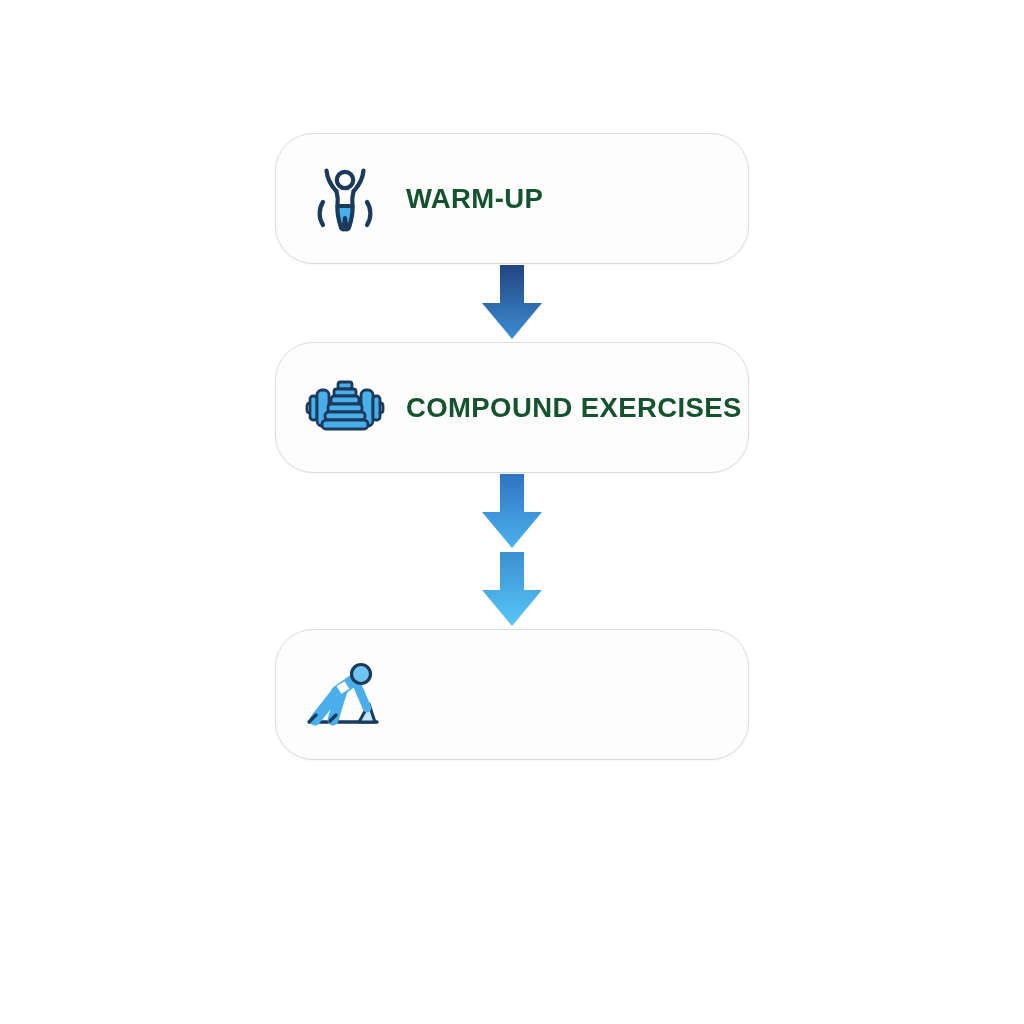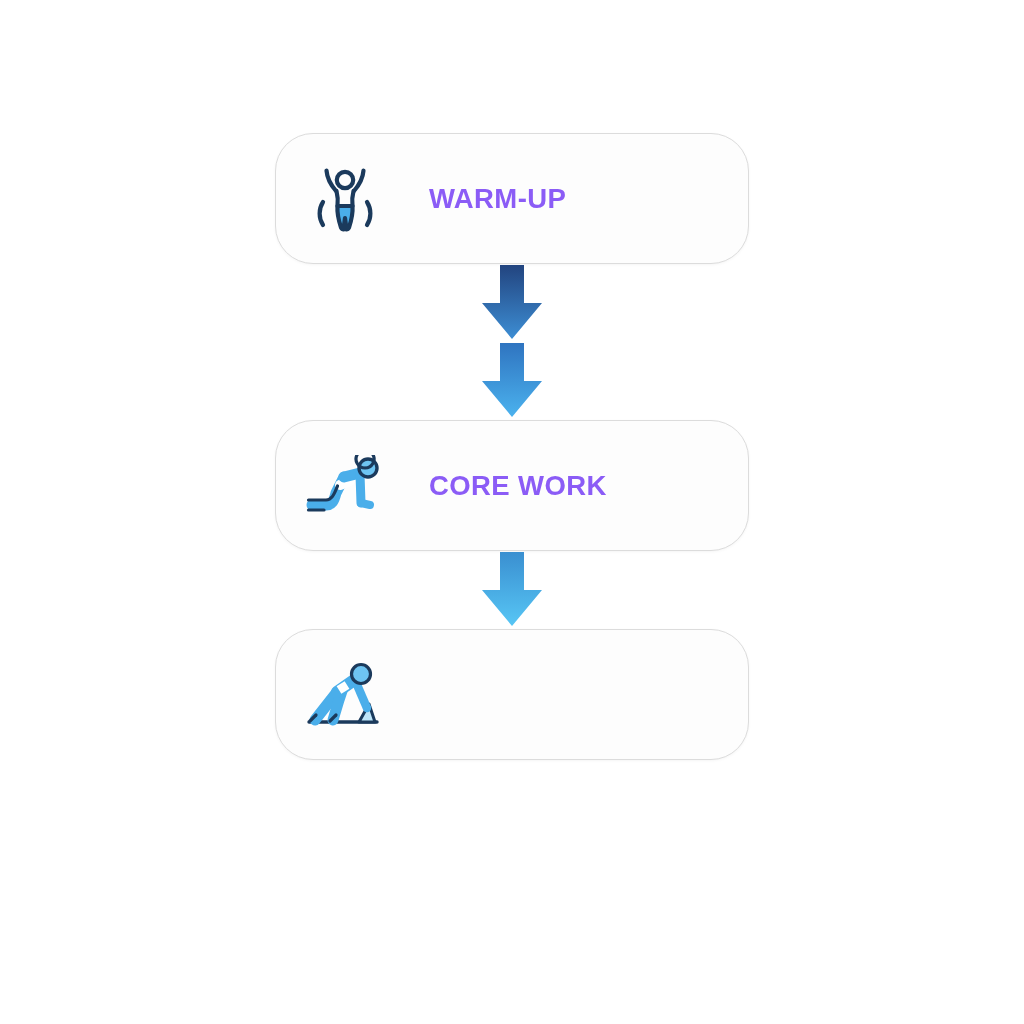--- a/index.html
+++ b/index.html
@@ -47,22 +47,22 @@
     height: 86px;
     margin-left: 26px;
     flex: none;
     display: flex;
     align-items: center;
     justify-content: center;
   }
   .step-icon svg { display: block; }
 
   .step-label {
-    margin-left: 41px;
-    color: #8b5cf6;
+    margin-left: 18px;
+    color: #14532d;
     font-size: 27.5px;
     font-weight: bold;
     letter-spacing: 0.4px;
     line-height: 1;
     white-space: nowrap;
     font-family: "Liberation Sans", sans-serif;
   }
 
   .arrow-wrap {
     width: 92px;
@@ -107,61 +107,57 @@
       <defs>
         <linearGradient id="ag1" x1="0" y1="0" x2="0" y2="1">
           <stop offset="0%" stop-color="#22447f"></stop>
           <stop offset="100%" stop-color="#3d8ed4"></stop>
         </linearGradient>
       </defs>
       <path d="M26 0 L50 0 L50 38 L68 38 L38 74 L8 38 L26 38 Z" fill="url(#ag1)"></path>
     </svg>
   </div>
 
+  <div class="step-card">
+    <span class="step-icon">
+      <svg width="82" height="62" viewBox="0 0 82 62">
+        <g stroke="#1b3a5c" stroke-width="2.8" stroke-linejoin="round" stroke-linecap="round">
+
+          <path d="M6 26 q-3 0 -3 3 v4 q0 3 3 3" fill="none"></path>
+          <rect x="6" y="19" width="7" height="24" rx="3" fill="#4aaeea"></rect>
+          <rect x="13" y="13" width="12" height="36" rx="5" fill="#4aaeea"></rect>
+
+          <rect x="57" y="13" width="12" height="36" rx="5" fill="#4aaeea"></rect>
+          <rect x="69" y="19" width="7" height="24" rx="3" fill="#4aaeea"></rect>
+          <path d="M76 26 q3 0 3 3 v4 q0 3 -3 3" fill="none"></path>
+
+          <rect x="34" y="5" width="14" height="7" rx="2.5" fill="#4aaeea"></rect>
+          <rect x="30" y="12" width="22" height="7" rx="2.5" fill="#4aaeea"></rect>
+          <rect x="27" y="19" width="28" height="8" rx="3" fill="#4aaeea"></rect>
+          <rect x="24" y="27" width="34" height="8" rx="3" fill="#4aaeea"></rect>
+          <rect x="21" y="35" width="40" height="8" rx="3.5" fill="#4aaeea"></rect>
+          <rect x="18" y="43" width="46" height="9" rx="4" fill="#4aaeea"></rect>
+        </g>
+      </svg>
+    </span>
+    <span class="step-label">COMPOUND EXERCISES</span>
+  </div>
 
   <div class="arrow-wrap">
     <svg width="76" height="76" viewBox="0 0 76 76">
       <defs>
         <linearGradient id="ag2" x1="0" y1="0" x2="0" y2="1">
           <stop offset="0%" stop-color="#2f74c0"></stop>
           <stop offset="100%" stop-color="#4bb2ee"></stop>
         </linearGradient>
       </defs>
       <path d="M26 0 L50 0 L50 38 L68 38 L38 74 L8 38 L26 38 Z" fill="url(#ag2)"></path>
     </svg>
   </div>
 
-  <div class="step-card">
-    <span class="step-icon">
-      <svg width="82" height="62" viewBox="0 0 82 62">
-        <g stroke="#1b3a5c" stroke-width="3.4" stroke-linejoin="round" stroke-linecap="round">
-
-          <path d="M8 50 L22 50 C28 50 30 46 32 38 L40 22" fill="none" stroke-width="11" stroke="#4aaeea"></path>
-          <path d="M8 50 L22 50 C28 50 30 46 32 38 L40 22" fill="none" stroke-width="14.5" stroke="#1b3a5c" opacity="0"></path>
-
-          <path d="M36 30 L46 26" stroke="#ffffff" stroke-width="10"></path>
-
-          <path d="M40 22 L56 18" fill="none" stroke-width="11" stroke="#4aaeea"></path>
-
-          <path d="M56 19 L57 48" fill="none" stroke-width="9" stroke="#4aaeea"></path>
-          <path d="M57 48 L66 50" fill="none" stroke-width="8" stroke="#4aaeea"></path>
-
-          <circle cx="64" cy="13" r="9" fill="#6ec4f2"></circle>
-
-          <path d="M8 50 L22 50 C28 50 30 46 32 38 L40 22" fill="none" stroke="#1b3a5c" stroke-width="0"></path>
-        </g>
-        <g fill="none" stroke="#1b3a5c" stroke-width="3.2" stroke-linejoin="round" stroke-linecap="round">
-          <path d="M4.5 45 L22 45 C27.5 45 30 40 33.5 31"></path>
-          <path d="M4.5 55 L20 55"></path>
-          <path d="M61 13 a9 9 0 1 1 0.1 0"></path>
-        </g>
-      </svg>
-    </span>
-    <span class="step-label">CORE WORK</span>
-  </div>
 
   <div class="arrow-wrap">
     <svg width="76" height="76" viewBox="0 0 76 76">
       <defs>
         <linearGradient id="ag3" x1="0" y1="0" x2="0" y2="1">
           <stop offset="0%" stop-color="#3a8fd0"></stop>
           <stop offset="100%" stop-color="#57c6f5"></stop>
         </linearGradient>
       </defs>
       <path d="M26 0 L50 0 L50 38 L68 38 L38 74 L8 38 L26 38 Z" fill="url(#ag3)"></path>

